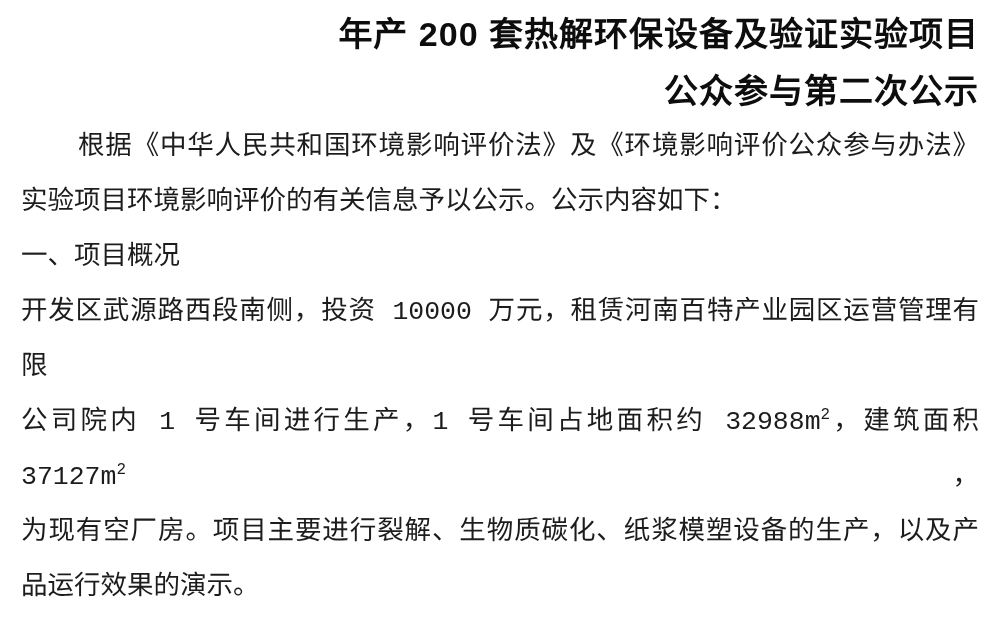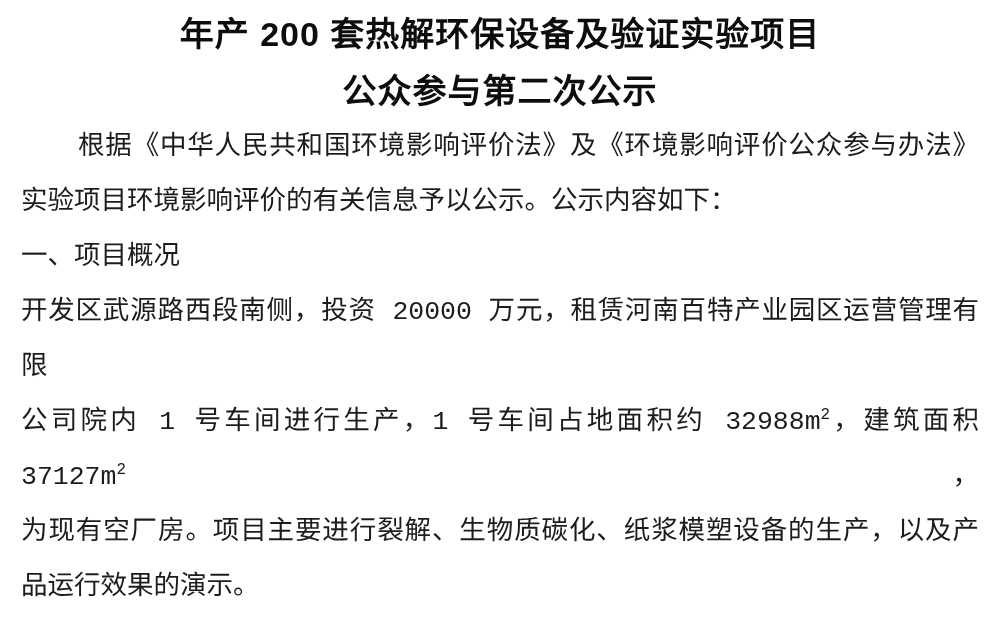--- a/index.html
+++ b/index.html
@@ -23,20 +23,21 @@
     margin: 0;
     font-family: "Liberation Sans", "DejaVu Sans", sans-serif;
     font-weight: 700;
     font-size: 34px;
     color: #0d0d0d;
     text-align: center;
   }
   .title-line {
     line-height: 57px;
     letter-spacing: 1px;
+    text-align: right;
   }
   .body-text {
     font-family: Liberation Mono, monospace;
     font-size: 26.5px;
     color: #1c1c1c;
   }
   .line {
     line-height: 55px;
     text-align: justify;
     text-align-last: left;
@@ -63,20 +64,20 @@
     <div class="title-line">公众参与第二次公示</div>
   </h1>
 
   <div class="body-text">
 
     <div class="line justify indent">根据《中华人民共和国环境影响评价法》及《环境影响评价公众参与办法》</div>
     <div class="line">实验项目环境影响评价的有关信息予以公示。公示内容如下：</div>
 
     <div class="line">一、项目概况</div>
 
-    <div class="line justify">开发区武源路西段南侧，投资 20000 万元，租赁河南百特产业园区运营管理有限</div>
+    <div class="line justify">开发区武源路西段南侧，投资 10000 万元，租赁河南百特产业园区运营管理有限</div>
     <div class="line justify"><span>公司院内 1 号车间进行生产，1 号车间占地面积约 32988m</span><sup class="sq">2</sup><span>，建筑面积 37127m</span><sup class="sq">2</sup><span>，</span></div>
     <div class="line justify">为现有空厂房。项目主要进行裂解、生物质碳化、纸浆模塑设备的生产，以及产</div>
     <div class="line">品运行效果的演示。</div>
 
   </div>
 
 </div>
 
 </body></html>

